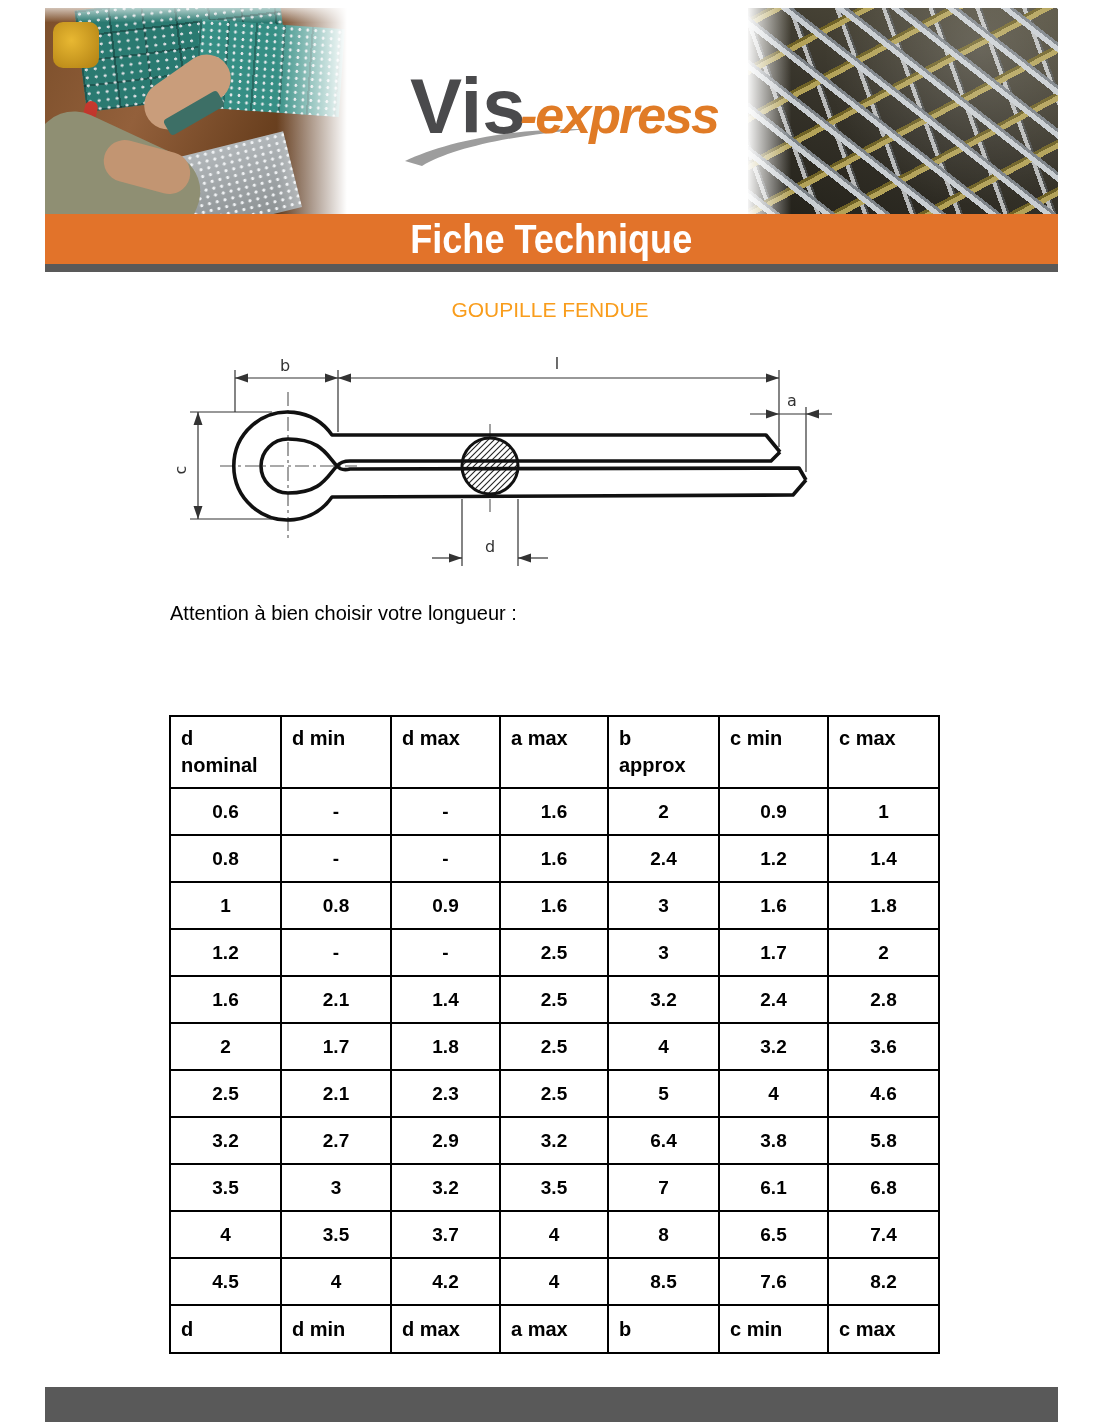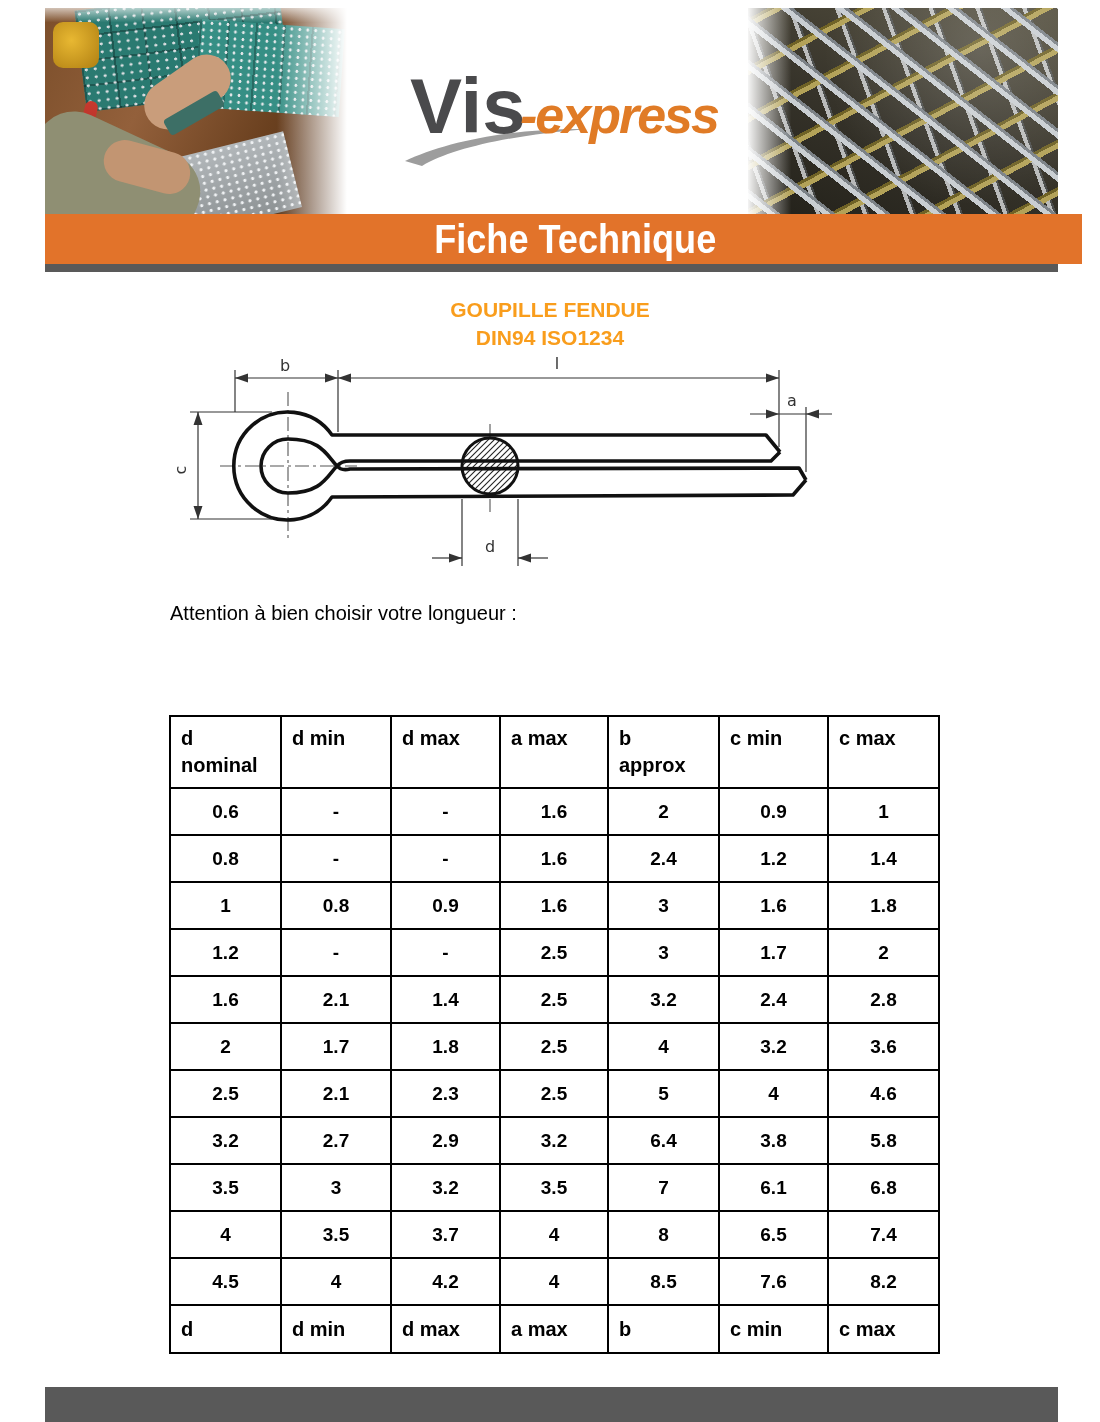--- a/index.html
+++ b/index.html
@@ -45,27 +45,27 @@
       repeating-linear-gradient(70deg,transparent 0 20px,rgba(230,233,236,.75) 20px 24px,rgba(90,95,99,.6) 24px 26px,transparent 26px 44px),
       linear-gradient(200deg,#55503f,#36332a 55%,#23211a);}
   .fade-r{inset:0;background:linear-gradient(90deg,rgba(255,255,255,.95) 0%,rgba(255,255,255,0) 14%);}
 
   .logo-svg{position:absolute;left:400px;top:45px;width:320px;height:135px;}
   .logo-vis{font-family:"Liberation Sans",sans-serif;font-weight:bold;font-size:78px;fill:var(--logo-gray);}
   .logo-express{font-family:"Liberation Sans",sans-serif;font-weight:bold;font-style:italic;
     font-size:52px;letter-spacing:-2px;fill:var(--logo-orange);}
 
   .banner{position:absolute;left:45px;top:214px;width:1013px;height:50px;background:var(--banner-orange);
-    display:flex;align-items:center;justify-content:center;padding-left:24px;}
+    display:flex;align-items:center;justify-content:center;}
   .banner span{color:#fff;font-weight:bold;font-size:41px;transform:scaleX(.88);letter-spacing:0;}
   .banner-shadow{position:absolute;left:45px;top:264px;width:1013px;height:8px;background:var(--bar-gray);}
 
   
   .doc-title{position:absolute;left:0;top:296px;width:1100px;text-align:center;color:var(--title-orange);
-    font-weight:bold;font-size:21px;line-height:28px;}
+    font-weight:normal;font-size:21px;line-height:28px;}
 
   
   .drawing{position:absolute;left:150px;top:352px;width:710px;height:250px;}
   .dim-label{font-family:"DejaVu Sans",sans-serif;font-size:16px;fill:#333;}
 
   
   .notes{position:absolute;left:170px;top:598px;width:835px;color:#000;}
   .notes p{margin:0;font-weight:normal;font-size:20px;line-height:31px;}
   .notes .example{margin-top:3px;line-height:33px;}
   .ex-big{font-size:24px;color:#565759;}
@@ -109,21 +109,20 @@
     <div class="fade-r"></div>
   </div>
 
   <div class="banner">
     <span>Fiche Technique</span>
   </div>
   <div class="banner-shadow"></div>
 
   <div class="doc-title">
     <div>GOUPILLE FENDUE</div>
-    <div>DIN94 ISO1234</div>
   </div>
 
   <svg class="drawing" viewBox="0 0 710 250">
     <defs>
       <pattern id="hatch" patternUnits="userSpaceOnUse" width="6" height="6">
         <rect width="6" height="6" fill="#fff"></rect>
         <path d="M0 6 L6 0" stroke="#222" stroke-width="1.1"></path>
         <path d="M-1 1 L1 -1" stroke="#222" stroke-width="1.1"></path>
         <path d="M5 7 L7 5" stroke="#222" stroke-width="1.1"></path>
       </pattern>

